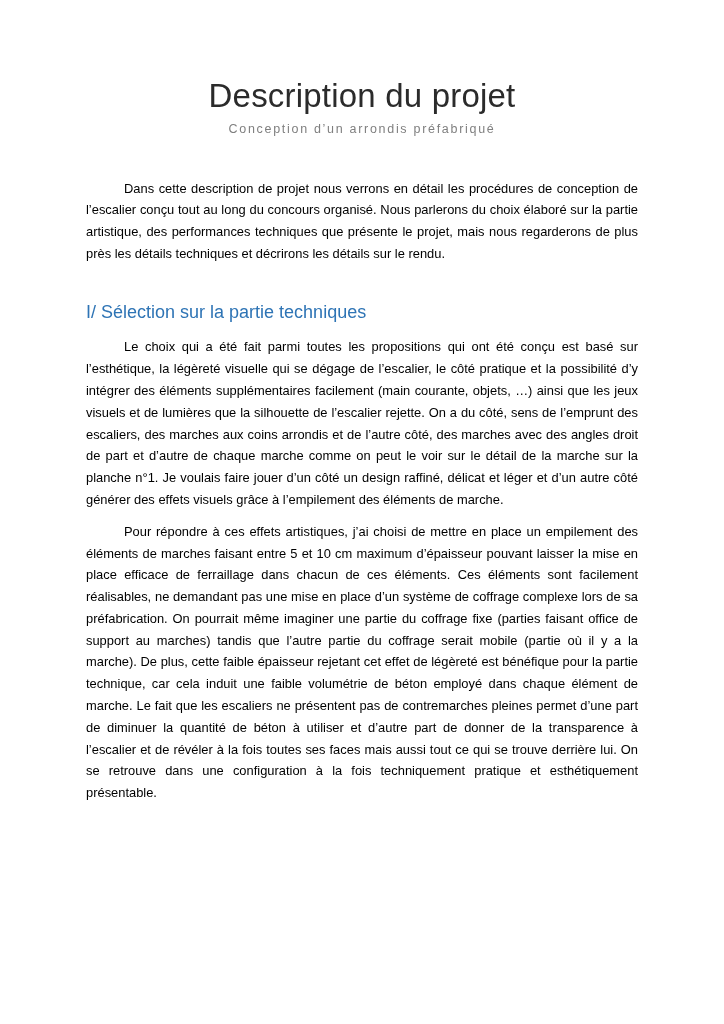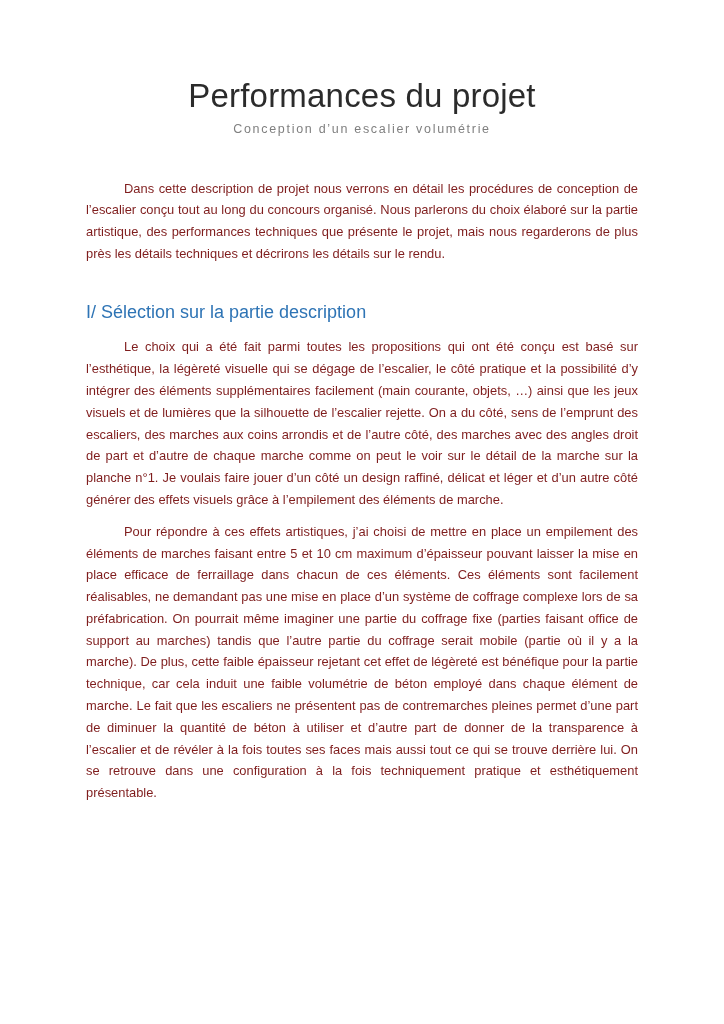--- a/index.html
+++ b/index.html
@@ -38,39 +38,39 @@
     margin: 37px 0 13px 0;
     font-size: 18px;
     font-weight: 400;
     color: #2e74b5;
     line-height: 1.2;
   }
   p.body-para {
     margin: 2px 0 10px 0;
     font-size: 12.9px;
     line-height: 21.8px;
-    color: #7f1d1d;
+    color: #000000;
     text-align: justify;
     text-indent: 38px;
     -webkit-hyphens: auto;
     hyphens: auto;
   }
 </style>
 </head>
 <body>
 
 <div class="page">
 
-  <h1 class="doc-title">Performances du projet</h1>
+  <h1 class="doc-title">Description du projet</h1>
 
-  <p class="doc-subtitle">Conception d’un escalier volumétrie</p>
+  <p class="doc-subtitle">Conception d’un arrondis préfabriqué</p>
 
   <p class="body-para">Dans cette description de projet nous verrons en détail les procédures de conception de l’escalier conçu tout au long du concours organisé. Nous parlerons du choix élaboré sur la partie artistique, des performances techniques que présente le projet, mais nous regarderons de plus près les détails techniques et décrirons les détails sur le rendu.</p>
 
-  <h2 class="section-heading">I/ Sélection sur la partie description</h2>
+  <h2 class="section-heading">I/ Sélection sur la partie techniques</h2>
 
   <p class="body-para">Le choix qui a été fait parmi toutes les propositions qui ont été conçu est basé sur l’esthétique, la légèreté visuelle qui se dégage de l’escalier, le côté pratique et la possibilité d’y intégrer des éléments supplémentaires facilement (main courante, objets, …) ainsi que les jeux visuels et de lumières que la silhouette de l’escalier rejette. On a du côté, sens de l’emprunt des escaliers, des marches aux coins arrondis et de l’autre côté, des marches avec des angles droit de part et d’autre de chaque marche comme on peut le voir sur le détail de la marche sur la planche n°1. Je voulais faire jouer d’un côté un design raffiné, délicat et léger et d’un autre côté générer des effets visuels grâce à l’empilement des éléments de marche.</p>
 
 
 
   <p class="body-para">Pour répondre à ces effets artistiques, j’ai choisi de mettre en place un empilement des éléments de marches faisant entre 5 et 10 cm maximum d’épaisseur pouvant laisser la mise en place efficace de ferraillage dans chacun de ces éléments. Ces éléments sont facilement réalisables, ne demandant pas une mise en place d’un système de coffrage complexe lors de sa préfabrication. On pourrait même imaginer une partie du coffrage fixe (parties faisant office de support au marches) tandis que l’autre partie du coffrage serait mobile (partie où il y a la marche). De plus, cette faible épaisseur rejetant cet effet de légèreté est bénéfique pour la partie technique, car cela induit une faible volumétrie de béton employé dans chaque élément de marche. Le fait que les escaliers ne présentent pas de contremarches pleines permet d’une part de diminuer la quantité de béton à utiliser et d’autre part de donner de la transparence à l’escalier et de révéler à la fois toutes ses faces mais aussi tout ce qui se trouve derrière lui. On se retrouve dans une configuration à la fois techniquement pratique et esthétiquement présentable.</p>
 
 </div>
 
 </body></html>

